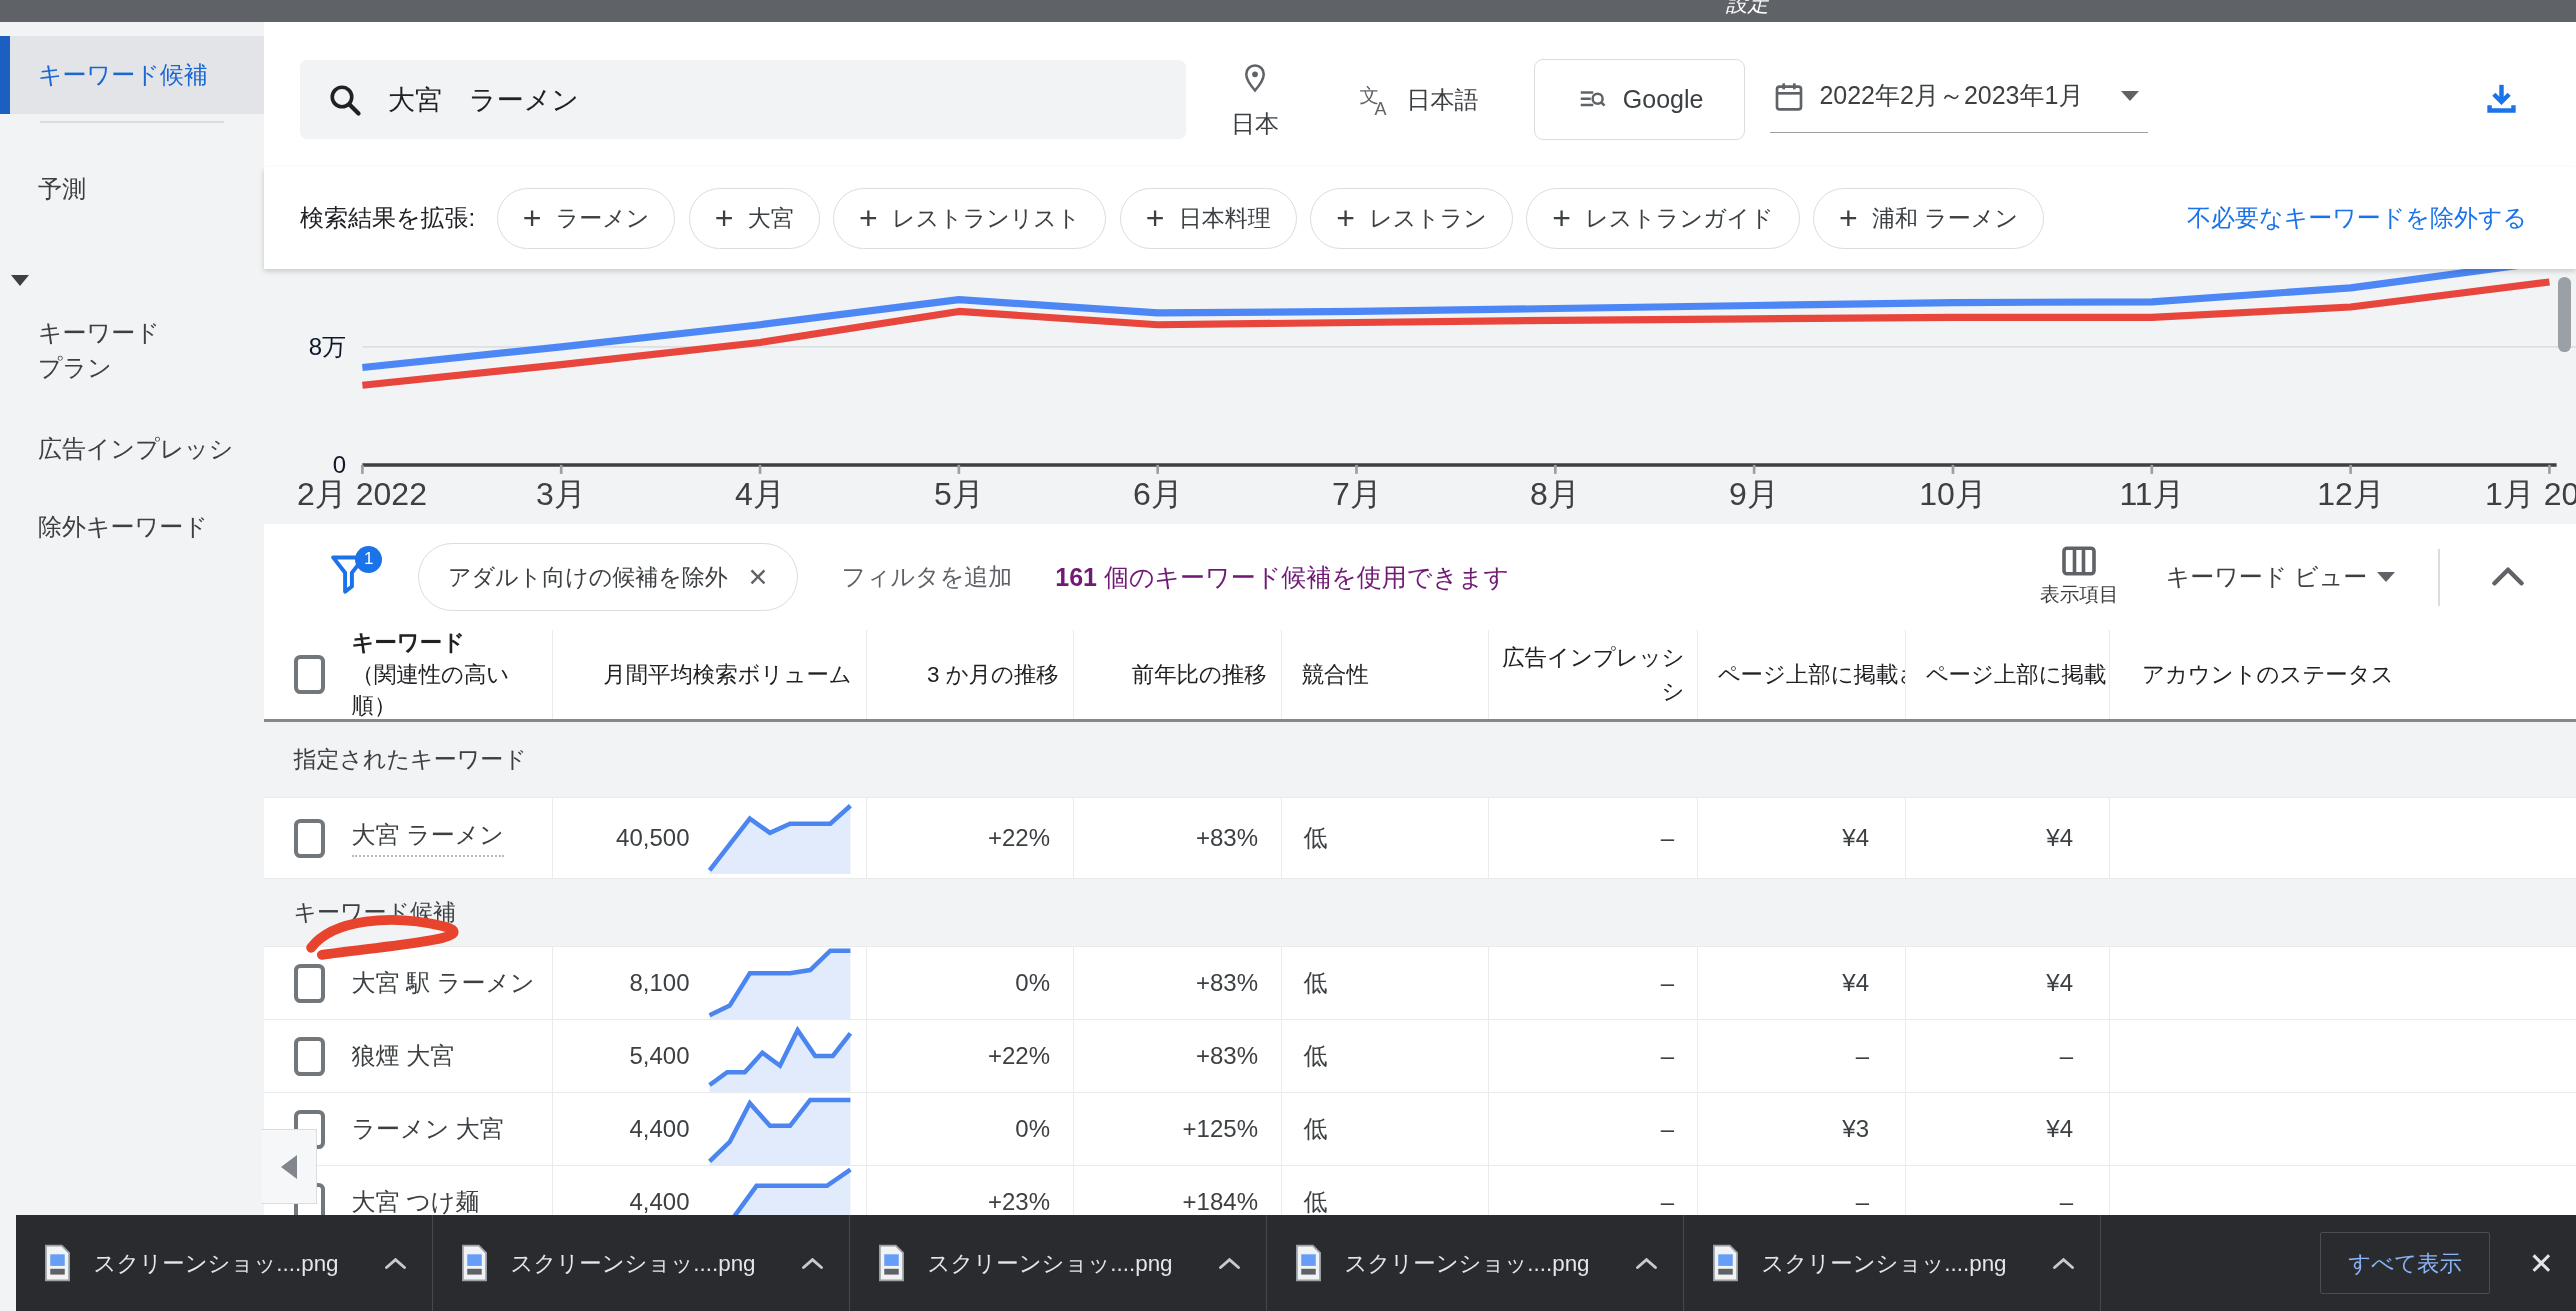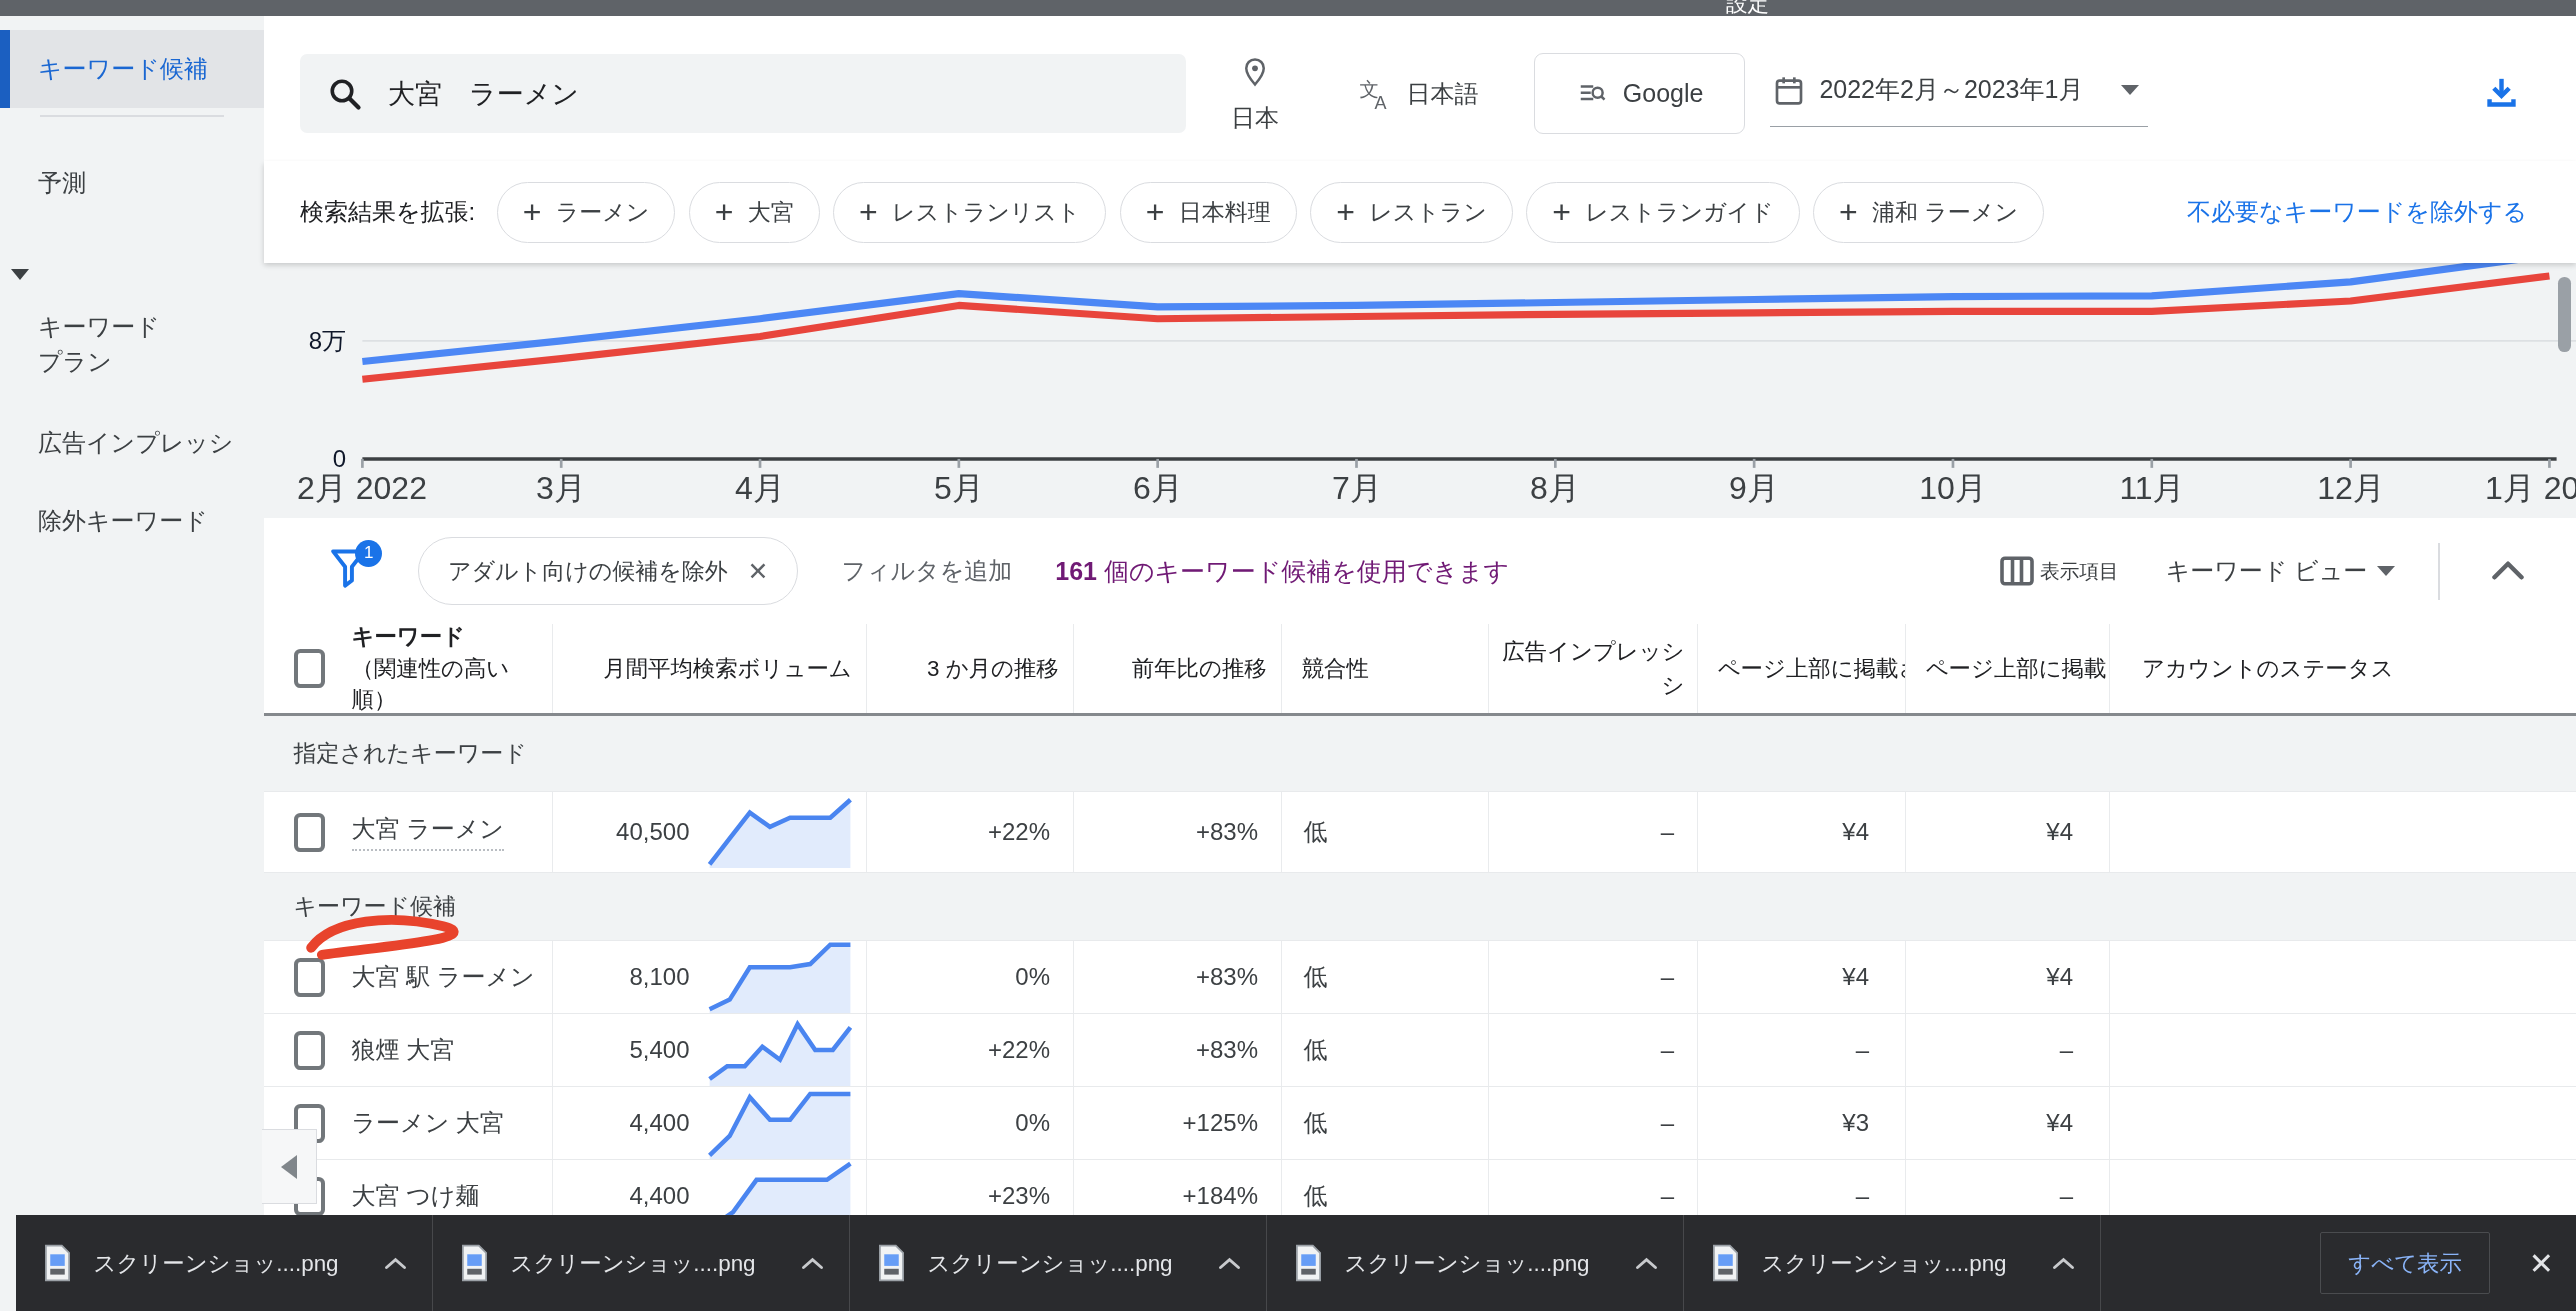--- a/index.html
+++ b/index.html
@@ -1,21 +1,21 @@
 <!DOCTYPE html>
 <html lang="ja" style="font-size:14.3px"><head>
 <meta charset="utf-8">
 <style>
   * { margin:0; padding:0; box-sizing:border-box; }
   html,body { width:2576px; height:1311px; }
   body { font-family:"Liberation Sans","DejaVu Sans",sans-serif; color:#3c4043; background:#fff; }
   #root { position:relative; width:2576px; height:1311px; overflow:hidden; background:#fff; }
 
   
-  .topbar { position:relative; height:16px; background:#5f6368; overflow:hidden; }
+  .topbar { position:relative; height:22px; background:#5f6368; overflow:hidden;font-style:italic; }
   .topbar .settings { position:absolute; left:1726px; top:-10.7px; color:#fff; font-size:21.5px; }
 
   .app { display:flex; height:1299px; }
 
   
   .sidebar { width:264px; background:#f1f3f4; flex:none; padding-top:14.3px; position:relative; }
   .side-item { position:relative; display:flex; align-items:center; font-size:24px; color:#3c4043; padding:23px 0 23px 38px; cursor:pointer; }
   .side-item.active { background:#e2e4e7; color:#1a67d2; }
   .side-item.active .active-bar { position:absolute; left:0; top:0; bottom:0; width:9.8px; background:#1b5fc1; }
   .side-divider { height:1.8px; background:#dadce0; margin:7.2px 40px 27px 40px; }
@@ -50,21 +50,21 @@
 
   
   .filter-row { height:106px; background:#fff; display:flex; align-items:center; padding-left:64px; }
   .funnel-wrap { position:relative; width:47px; height:52px; cursor:pointer; }
   .funnel-badge { position:absolute; right:-7.2px; top:-5.4px; width:27px; height:27px; border-radius:50%; background:#1a73e8; color:#fff; font-size:17px; display:flex; align-items:center; justify-content:center; }
   .filter-chip { display:flex; align-items:center; gap:19.7px; border:1.8px solid #dadce0; border-radius:36px; height:68px; padding:0 29px; margin-left:43px; font-size:23px; color:#3c4043; cursor:pointer; }
   .filter-chip .x { font-size:25px; color:#5f6368; }
   .add-filter { margin-left:43px; font-size:24px; color:#5f6368; cursor:pointer; }
   .result-text { margin-left:43px; font-size:25px; color:#701a75; }
   .result-text b { font-weight:700; }
-  .cols-btn { margin-left:auto; display:flex; flex-direction:row; align-items:center; gap:5.4px; cursor:pointer; margin-right:47px; }
+  .cols-btn { margin-left:auto; display:flex; flex-direction:column; align-items:center; gap:5.4px; cursor:pointer; margin-right:47px; }
   .cols-btn .cols-label { font-size:19.7px; color:#3c4043; }
   .view-sel { display:flex; align-items:center; gap:10px; font-size:24px; color:#3c4043; cursor:pointer; margin-right:43px; }
   .v-divider { width:1.8px; height:57px; background:#dadce0; }
   .collapse-btn { margin:0 50px; cursor:pointer; }
 
   
   .table { width:2312px; }
   .t-grid { display:grid; grid-template-columns:289px 314px 207px 208px 207px 209px 208px 204px 1fr; }
   .t-head { height:92px; border-bottom:3.6px solid #85898d; }
   .t-head > div { border-right:1.8px solid #e9ebed; display:flex; align-items:center; font-size:22.4px; color:#202124; overflow:hidden; }

